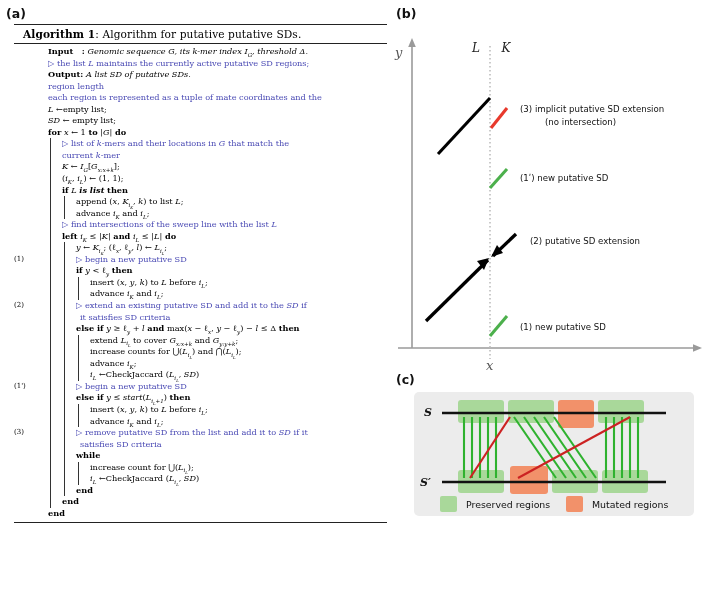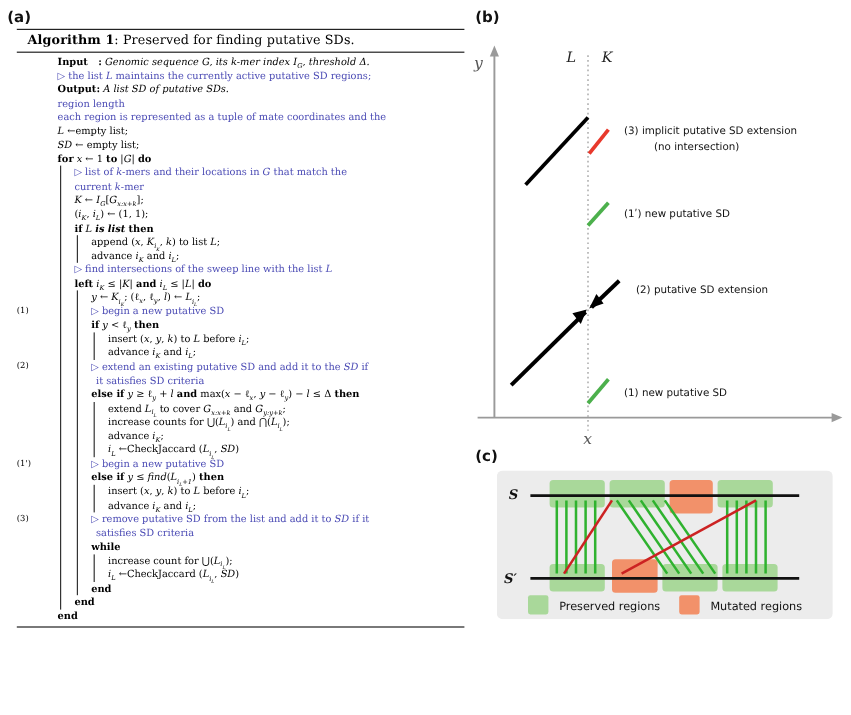--- a/index.html
+++ b/index.html
@@ -93,21 +93,21 @@
 
 <div class="panel-label" id="label-a">(a)</div>
 <div class="panel-label" id="label-b">(b)</div>
 <div class="panel-label" id="label-c">(c)</div>
 
 <div id="panel-a">
 
   <div class="rule-top"></div>
 
   <div class="algo-title">
-    <b>Algorithm 1</b><span>: Preserved for finding putative SDs.</span>
+    <b>Algorithm 1</b><span>: Algorithm for putative putative SDs.</span>
   </div>
 
   <div class="rule-mid"></div>
 
   <div class="algo-body">
 
     <div class="ln" style="padding-left:34px">
       <span class="kw">Input&nbsp;&nbsp;&nbsp;:</span>
       <span class="mth">Genomic sequence <i>G</i>, its <i>k</i>-mer index <i>I<sub>G</sub></i>, threshold Δ.</span>
     </div>
@@ -171,21 +171,21 @@
           <div class="ln" style="padding-left:76px">extend <i>L<sub>i<sub>L</sub></sub></i> to cover <i>G<sub>x:x+k</sub></i> and <i>G<sub>y:y+k</sub></i>;</div>
           <div class="ln" style="padding-left:76px">increase counts for ⋃(<i>L<sub>i<sub>L</sub></sub></i>) and ⋂(<i>L<sub>i<sub>L</sub></sub></i>);</div>
           <div class="ln" style="padding-left:76px">advance <i>i<sub>K</sub></i>;</div>
           <div class="ln" style="padding-left:76px"><i>i<sub>L</sub></i> ←<span class="sc" style="font-family:'DejaVu Serif',serif">CheckJaccard</span> (<i>L<sub>i<sub>L</sub></sub></i>, <i>SD</i>)</div>
         </div>
 
         <div class="ln" style="padding-left:62px">
           <span class="mark">(1')</span>
           <span class="cmt">▷ begin a new putative SD</span>
         </div>
-        <div class="ln" style="padding-left:62px"><span class="kw">else if</span> <i>y</i> ≤ <i>find</i>(<i>L<sub>i<sub>L</sub>+1</sub></i>) <span class="kw">then</span></div>
+        <div class="ln" style="padding-left:62px"><span class="kw">else if</span> <i>y</i> ≤ <i>start</i>(<i>L<sub>i<sub>L</sub>+1</sub></i>) <span class="kw">then</span></div>
 
         <div style="position:relative">
           <div class="g" style="left:64px"></div>
           <div class="ln" style="padding-left:76px">insert (<i>x</i>, <i>y</i>, <i>k</i>) to <i>L</i> before <i>i<sub>L</sub></i>;</div>
           <div class="ln" style="padding-left:76px">advance <i>i<sub>K</sub></i> and <i>i<sub>L</sub></i>;</div>
         </div>
 
         <div class="ln" style="padding-left:62px">
           <span class="mark">(3)</span>
           <span class="cmt">▷ remove putative SD from the list and add it to <i>SD</i> if it</span>

